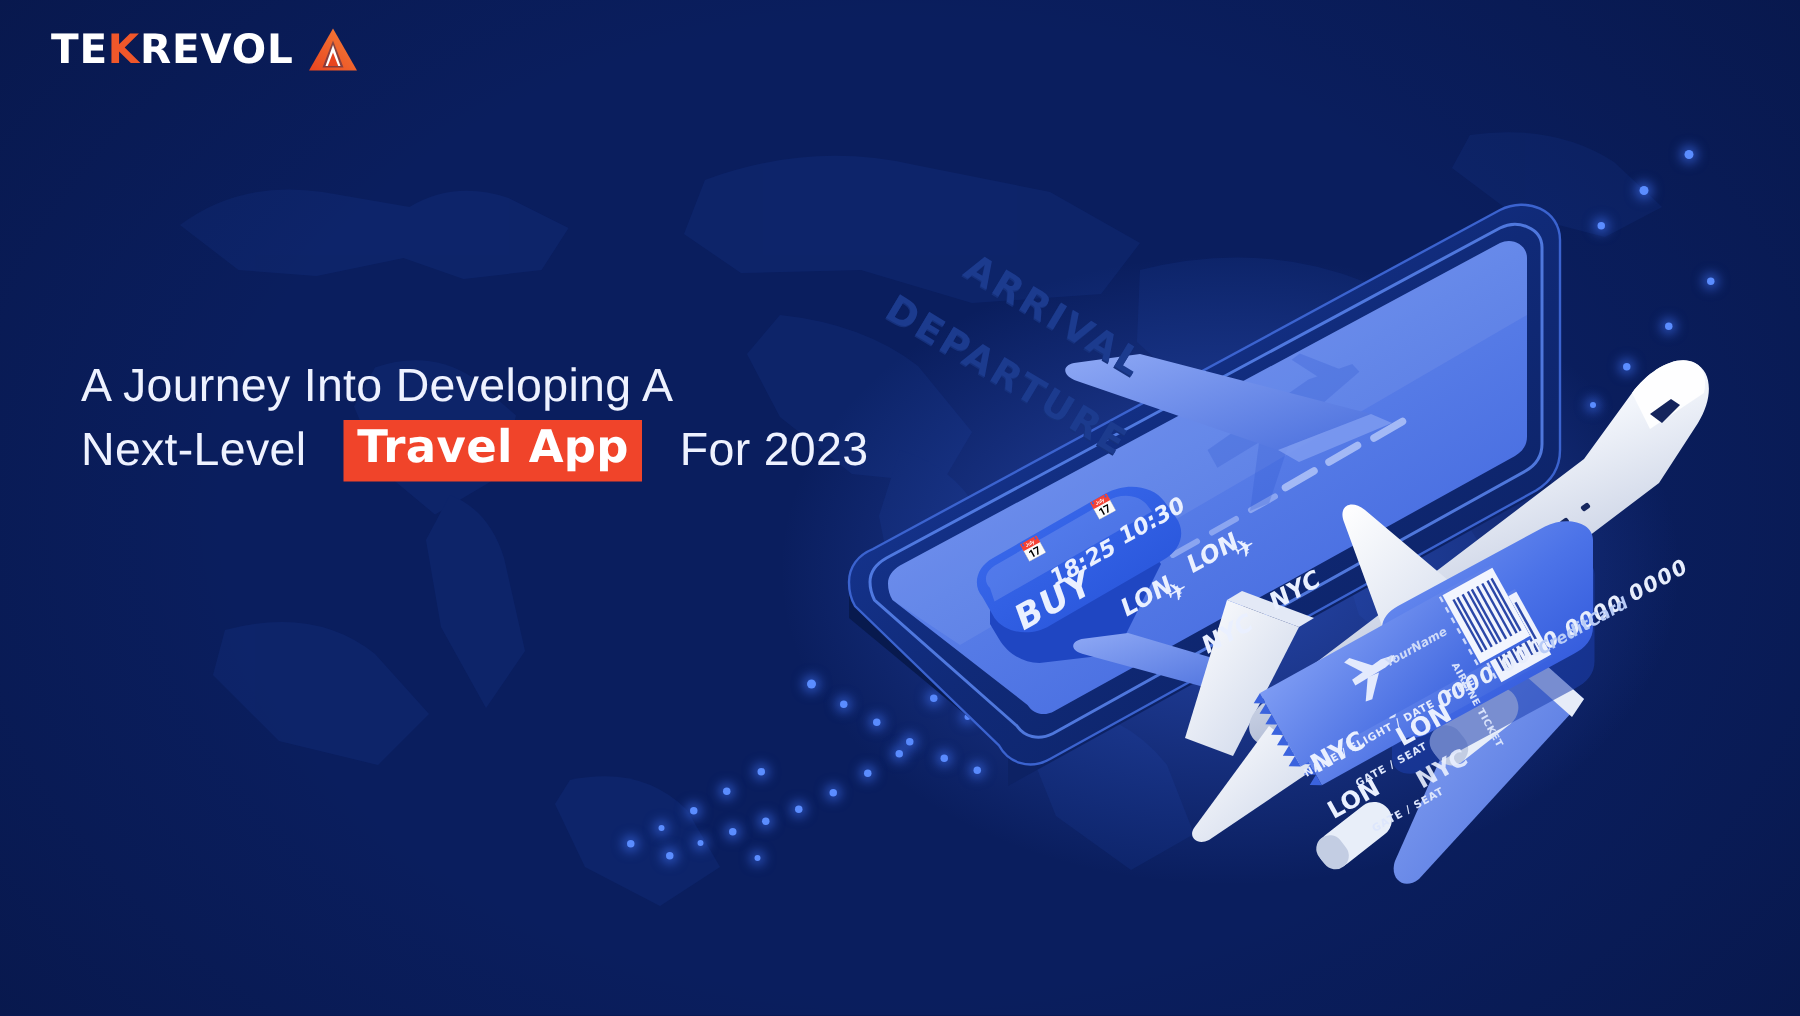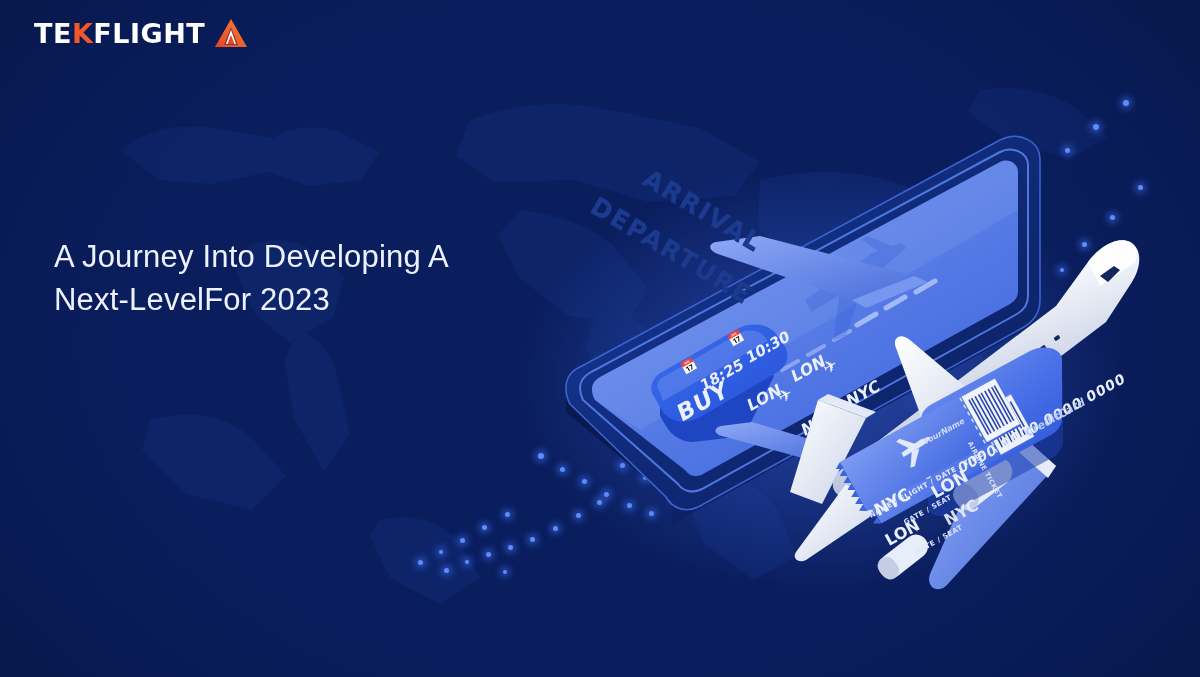--- a/index.html
+++ b/index.html
@@ -89,21 +89,21 @@
   }
   .line-3, .line-4 {
     font-size: 31px;
     font-weight: 300;
     line-height: 1.38;
     color: #eef2ff;
     letter-spacing: .2px;
     margin-left: 20px;
   }
   .line-3 { margin-top: 14px; }
-  .line-4 { display: flex; align-items: center; flex-wrap: wrap; gap: 0; }
+  .line-4 { display: flex; align-items: center; flex-wrap: wrap; gap: 18px; }
   .hl {
     display: inline-block;
     background: #f0442a;
     color: #ffffff;
     font-weight: 700;
     padding: 2px 9px 4px 9px;
     margin: 0 7px;
     line-height: 1.16;
     font-family: "DejaVu Sans", sans-serif;
     font-size: 30px;
@@ -191,21 +191,21 @@
     <span class="dot" style="left:444px;top:568px;width:5px;height:5px;"></span>
     <span class="dot" style="left:465px;top:560px;width:4px;height:4px;"></span>
     <span class="dot" style="left:418px;top:560px;width:5px;height:5px;"></span>
     <span class="dot" style="left:503px;top:570px;width:4px;height:4px;"></span>
   </div>
 
   <div class="logo">
     <div class="logo-word">
       <span>TE</span>
         <span class="k-accent">K</span>
-        <span>FLIGHT</span>
+        <span>REVOL</span>
     </div>
     <svg class="logo-mark" viewBox="0 0 34 30">
       <defs>
         <linearGradient id="lgMark" x1="0" y1="1" x2="1" y2="0">
           <stop offset="0" stop-color="#e8441f"></stop>
           <stop offset="1" stop-color="#f5813a"></stop>
         </linearGradient>
       </defs>
       <path d="M17 1 L33 29 L1 29 Z" fill="url(#lgMark)"></path>
       <path d="M17 9 L24 27 L10 27 Z" fill="#0a1d59" opacity=".45"></path>
@@ -489,17 +489,18 @@
 
     <div class="screen-text" style="left:884px;top:523px;font-size:16px;transform:rotate(-29deg);">LON</div>
     <div class="screen-text" style="left:943px;top:503px;font-size:16px;opacity:.9;transform:rotate(-29deg);">NYC</div>
     <div class="screen-text" style="left:912px;top:536px;font-size:7px;color:#dde6fc;letter-spacing:.6px;transform:rotate(-29deg);">GATE / SEAT</div>
   </div>
 
   <div class="copy">
     <div class="line-3">A Journey Into Developing A</div>
     <div class="line-4">
       <span>Next-Level</span>
+      <span class="hl">Travel App</span>
       <span>For 2023</span>
     </div>
   </div>
 
 </div>
 
 </body></html>

